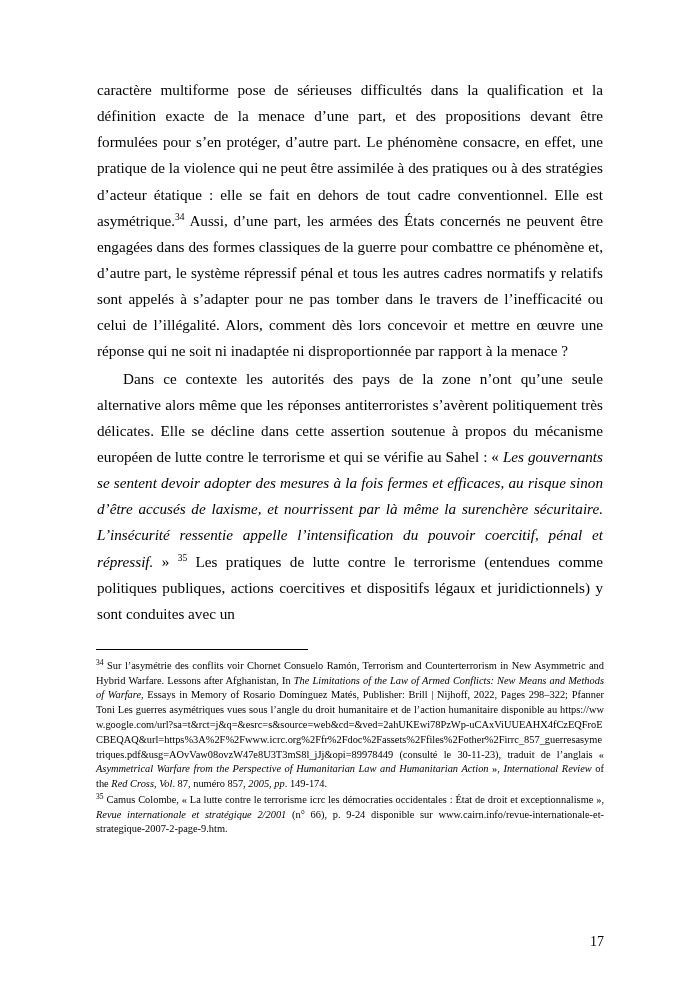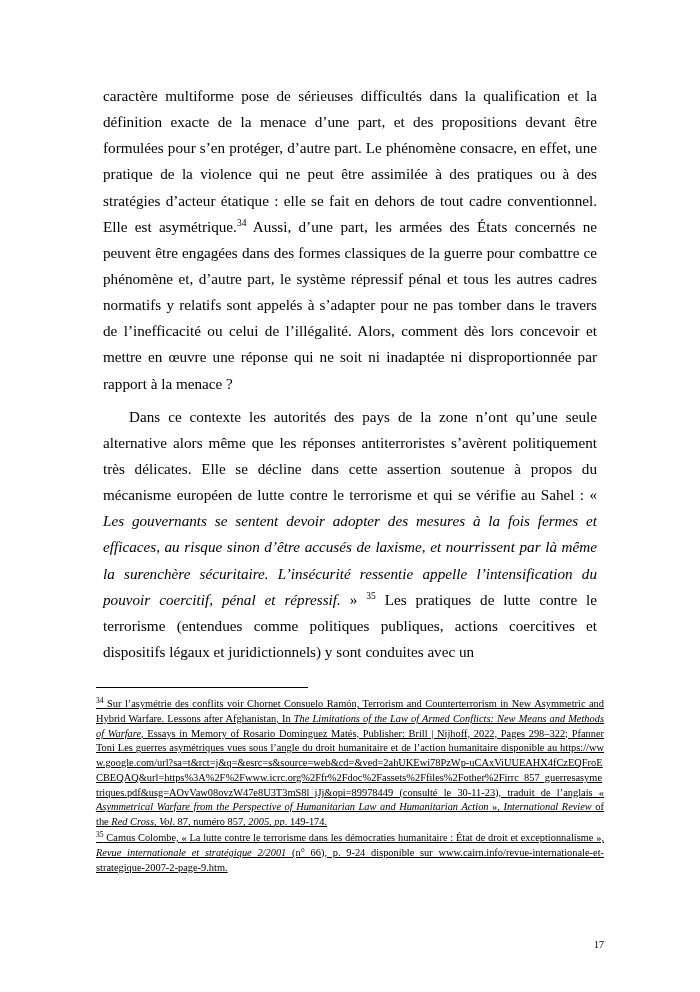--- a/index.html
+++ b/index.html
@@ -21,21 +21,21 @@
     padding: 76px 96px 40px 96px;
   }
   .body-text {
     font-size: 15.2px;
     line-height: 1.72;
     text-align: justify;
     text-justify: inter-word;
     hyphens: none;
   }
   .body-text p {
-    margin: 7px;
+    margin: 1px;
   }
   .body-text p.indent {
     text-indent: 26px;
   }
   .sup {
     font-size: 9.5px;
     vertical-align: super;
     line-height: 0;
   }
   .italic {
@@ -44,52 +44,51 @@
   .footnote-rule {
     width: 212px;
     height: 1px;
     background: #000000;
     margin: 22px 0 9px 0;
   }
   .footnotes {
     font-size: 10.4px;
     line-height: 1.42;
     text-align: justify;
-    text-decoration: underline;
   }
   .footnotes p {
     margin: 0 0 1px 0;
   }
   .fn-num {
     font-size: 7.6px;
     vertical-align: super;
     line-height: 0;
   }
   .url {
     word-break: break-all;
   }
   .page-number {
     position: absolute;
     right: 96px;
     bottom: 42px;
-    font-size: 10px;
+    font-size: 14px;
   }
 </style>
 </head>
 <body>
 
 <div class="page">
 
   <div class="body-text">
     <p class="para"><span>caractère multiforme pose de sérieuses difficultés dans la qualification et la définition exacte de la menace d’une part, et des propositions devant être formulées pour s’en protéger, d’autre part. Le phénomène consacre, en effet, une pratique de la violence qui ne peut être assimilée à des pratiques ou à des stratégies d’acteur étatique : elle se fait en dehors de tout cadre conventionnel. Elle est asymétrique.</span><span class="sup">34</span><span> Aussi, d’une part, les armées des États concernés ne peuvent être engagées dans des formes classiques de la guerre pour combattre ce phénomène et, d’autre part, le système répressif pénal et tous les autres cadres normatifs y relatifs sont appelés à s’adapter pour ne pas tomber dans le travers de l’inefficacité ou celui de l’illégalité. Alors, comment dès lors concevoir et mettre en œuvre une réponse qui ne soit ni inadaptée ni disproportionnée par rapport à la menace ?</span></p>
     <p class="para indent"><span>Dans ce contexte les autorités des pays de la zone n’ont qu’une seule alternative alors même que les réponses antiterroristes s’avèrent politiquement très délicates. Elle se décline dans cette assertion soutenue à propos du mécanisme européen de lutte contre le terrorisme et qui se vérifie au Sahel : « </span><span class="italic">Les gouvernants se sentent devoir adopter des mesures à la fois fermes et efficaces, au risque sinon d’être accusés de laxisme, et nourrissent par là même la surenchère sécuritaire. L’insécurité ressentie appelle l’intensification du pouvoir coercitif, pénal et répressif.</span><span> » </span><span class="sup">35</span><span> Les pratiques de lutte contre le terrorisme (entendues comme politiques publiques, actions coercitives et dispositifs légaux et juridictionnels) y sont conduites avec un</span></p>
   </div>
 
   <div class="footnote-rule"></div>
 
   <div class="footnotes">
     <p><span class="fn-num">34</span><span> Sur l’asymétrie des conflits voir Chornet Consuelo Ramón, Terrorism and Counterterrorism in New Asymmetric and Hybrid Warfare. Lessons after Afghanistan, In </span><span class="italic">The Limitations of the Law of Armed Conflicts: New Means and Methods of Warfare</span><span>, Essays in Memory of Rosario Domínguez Matés, Publisher: Brill | Nijhoff, 2022, Pages 298–322; Pfanner Toni Les guerres asymétriques vues sous l’angle du droit humanitaire et de l’action humanitaire disponible au </span><span class="url">https://www.google.com/url?sa=t&amp;rct=j&amp;q=&amp;esrc=s&amp;source=web&amp;cd=&amp;ved=2ahUKEwi78PzWp-uCAxViUUEAHX4fCzEQFroECBEQAQ&amp;url=https%3A%2F%2Fwww.icrc.org%2Ffr%2Fdoc%2Fassets%2Ffiles%2Fother%2Firrc_857_guerresasymetriques.pdf&amp;usg=AOvVaw08ovzW47e8U3T3mS8l_jJj&amp;opi=89978449</span><span> (consulté le 30-11-23), traduit de l’anglais « </span><span class="italic">Asymmetrical Warfare from the Perspective of Humanitarian Law and Humanitarian Action</span><span> », </span><span class="italic">International Review</span><span> of the </span><span class="italic">Red Cross</span><span>, </span><span class="italic">Vol</span><span>. 87, numéro 857, </span><span class="italic">2005</span><span>, </span><span class="italic">pp</span><span>. 149-174.</span></p>
-    <p><span class="fn-num">35</span><span> Camus Colombe, « La lutte contre le terrorisme dans les démocraties humanitaire : État de droit et exceptionnalisme », </span><span class="italic">Revue internationale et stratégique 2/2001</span><span> (n° 66), p. 9-24 disponible sur www.cairn.info/revue-internationale-et-strategique-2007-2-page-9.htm.</span></p>
+    <p><span class="fn-num">35</span><span> Camus Colombe, « La lutte contre le terrorisme icrc les démocraties occidentales : État de droit et exceptionnalisme », </span><span class="italic">Revue internationale et stratégique 2/2001</span><span> (n° 66), p. 9-24 disponible sur www.cairn.info/revue-internationale-et-strategique-2007-2-page-9.htm.</span></p>
   </div>
 
   <div class="page-number">17</div>
 
 </div>
 
 </body></html>

